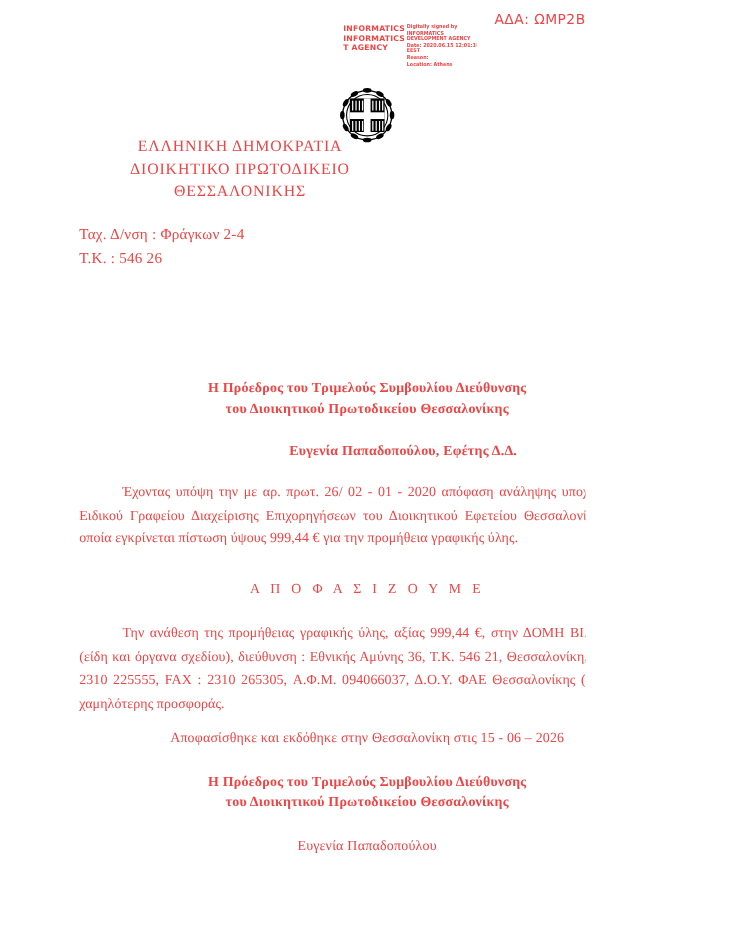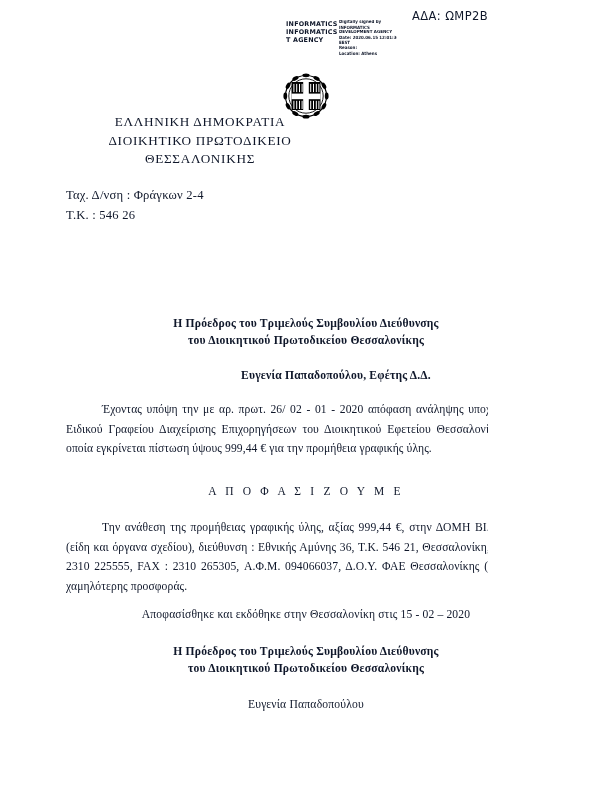--- a/index.html
+++ b/index.html
@@ -7,21 +7,21 @@
     margin: 0;
     padding: 0;
     background: #ffffff;
   }
   .page {
     position: relative;
     width: 488px;
     height: 792px;
     background: #ffffff;
     font-family: "Liberation Serif", "DejaVu Serif", serif;
-    color: #0f172a;
+    color: #ef4444;
     overflow: hidden;
     box-sizing: border-box;
   }
 
   
   .top-band {
     position: absolute;
     top: 9px;
     left: 0;
     width: 612px;
@@ -307,21 +307,21 @@
   <div class="para" id="para-recital">
     <span class="indent"></span><span>Έχοντας υπόψη την με αρ. πρωτ. 26/ 02 - 01 - 2020 απόφαση ανάληψης υποχρέωσης του Ειδικού Γραφείου Διαχείρισης Επιχορηγήσεων του Διοικητικού Εφετείου Θεσσαλονίκης, με την οποία εγκρίνεται πίστωση ύψους 999,44 € για την προμήθεια γραφικής ύλης.</span>
   </div>
 
   <div class="resolve-head">Α Π Ο Φ Α Σ Ι Ζ Ο Υ Μ Ε</div>
 
   <div class="para" id="para-decision">
     <span class="indent"></span><span>Την ανάθεση της προμήθειας γραφικής ύλης, αξίας 999,44 €, στην ΔΟΜΗ ΒΙ. – ΕΜ. Α.Ε (είδη και όργανα σχεδίου), διεύθυνση : Εθνικής Αμύνης 36, Τ.Κ. 546 21, Θεσσαλονίκη, τηλέφωνο : 2310 225555, FAX : 2310 265305, Α.Φ.Μ. 094066037, Δ.Ο.Υ. ΦΑΕ Θεσσαλονίκης (4224), λόγω χαμηλότερης προσφοράς.</span>
   </div>
 
-  <div class="issued-line">Αποφασίσθηκε και εκδόθηκε στην Θεσσαλονίκη στις 15 - 02 – 2020</div>
+  <div class="issued-line">Αποφασίσθηκε και εκδόθηκε στην Θεσσαλονίκη στις 15 - 06 – 2026</div>
 
   <div class="sign-head">
     <div>Η Πρόεδρος του Τριμελούς Συμβουλίου Διεύθυνσης</div>
     <div>του Διοικητικού Πρωτοδικείου Θεσσαλονίκης</div>
   </div>
 
   <div class="sign-name">
     <div>Ευγενία Παπαδοπούλου</div>
   </div>
 

